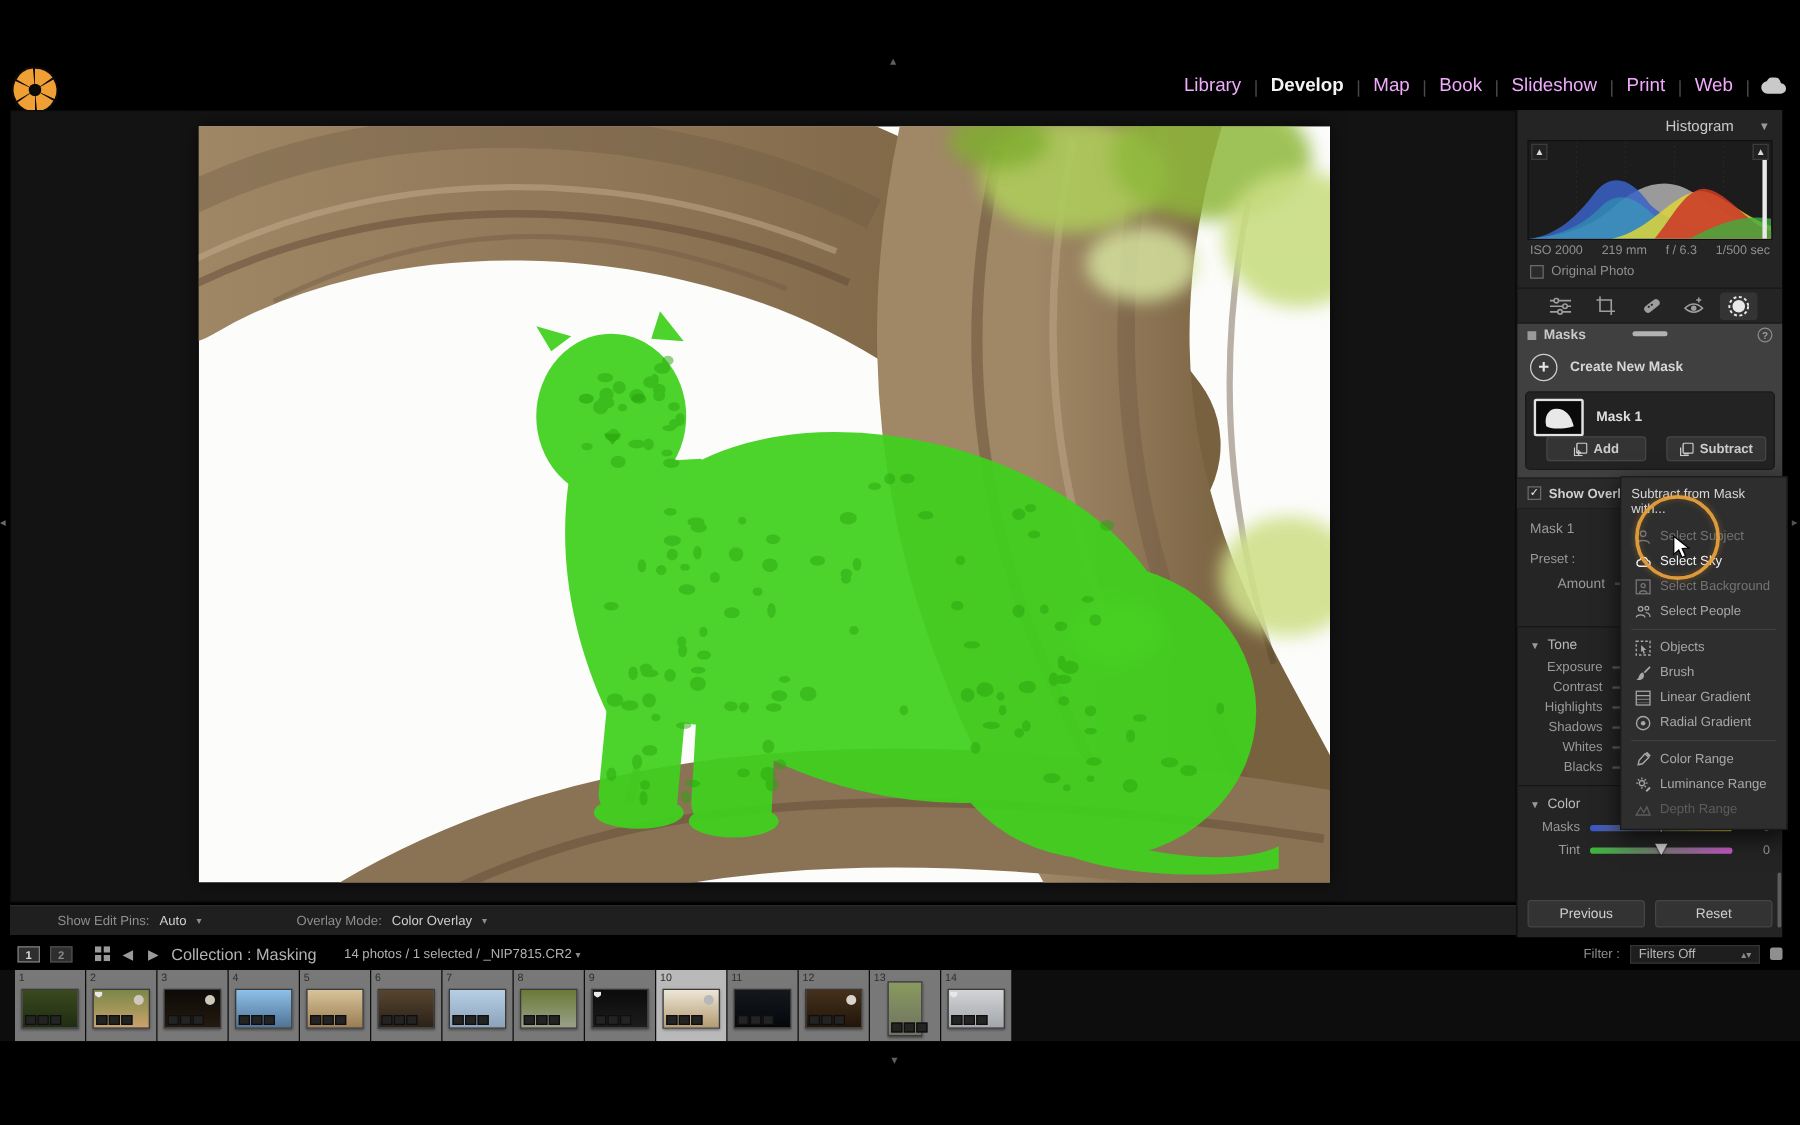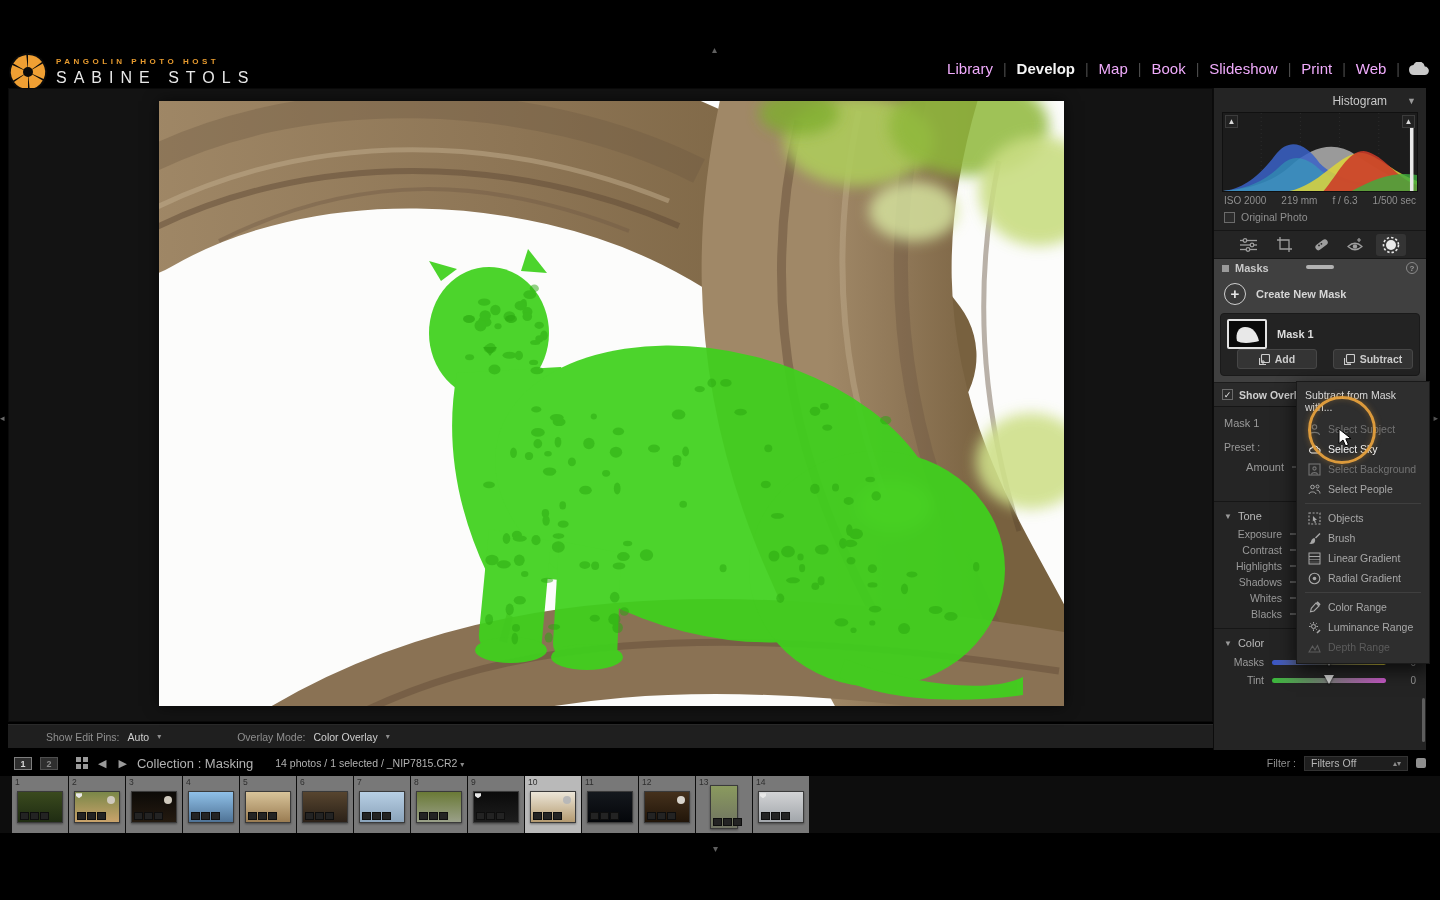--- a/index.html
+++ b/index.html
@@ -159,24 +159,20 @@
         <g fill="#ef9f33">
           <path d="M20,20 L20,3 A17,17 0 0 1 34,10 Z" transform="rotate(0 20 20)"></path>
           <path d="M20,20 L20,3 A17,17 0 0 1 34,10 Z" transform="rotate(60 20 20)"></path>
           <path d="M20,20 L20,3 A17,17 0 0 1 34,10 Z" transform="rotate(120 20 20)"></path>
           <path d="M20,20 L20,3 A17,17 0 0 1 34,10 Z" transform="rotate(180 20 20)"></path>
           <path d="M20,20 L20,3 A17,17 0 0 1 34,10 Z" transform="rotate(240 20 20)"></path>
           <path d="M20,20 L20,3 A17,17 0 0 1 34,10 Z" transform="rotate(300 20 20)"></path>
         </g>
         <circle cx="20" cy="20" r="5" fill="#0a0a0a"></circle>
       </svg>
-      <div class="brand-text">
-        <div class="l1">PANGOLIN PHOTO HOST</div>
-        <div class="l2">SABINE STOLS</div>
-      </div>
     </div>
     <div class="top-collapse">▴</div>
     <div class="modules">
       <span class="module">Library</span>
         <span class="mod-sep">|</span>
       <span class="module active">Develop</span>
         <span class="mod-sep">|</span>
       <span class="module">Map</span>
         <span class="mod-sep">|</span>
       <span class="module">Book</span>
@@ -613,20 +609,24 @@
         <div class="c-row">
             <span class="c-label">Tint</span>
             <span class="c-track tint-g">
               <span class="tri-knob"></span>
             </span>
             <span class="sl-val">0</span>
           </div>
 
       </div>
 
+      <div class="bottom-btns">
+        <span class="big-btn">Previous</span>
+        <span class="big-btn">Reset</span>
+      </div>
       <div class="scroll-thumb"></div>
     </div>
 
     <div class="edge edge-r">
         <span class="arr" style="right:2px;">▸</span>
       </div>
   </div>
 
   <div class="dropdown">
     <div class="dd-title">Subtract from Mask with...</div>

